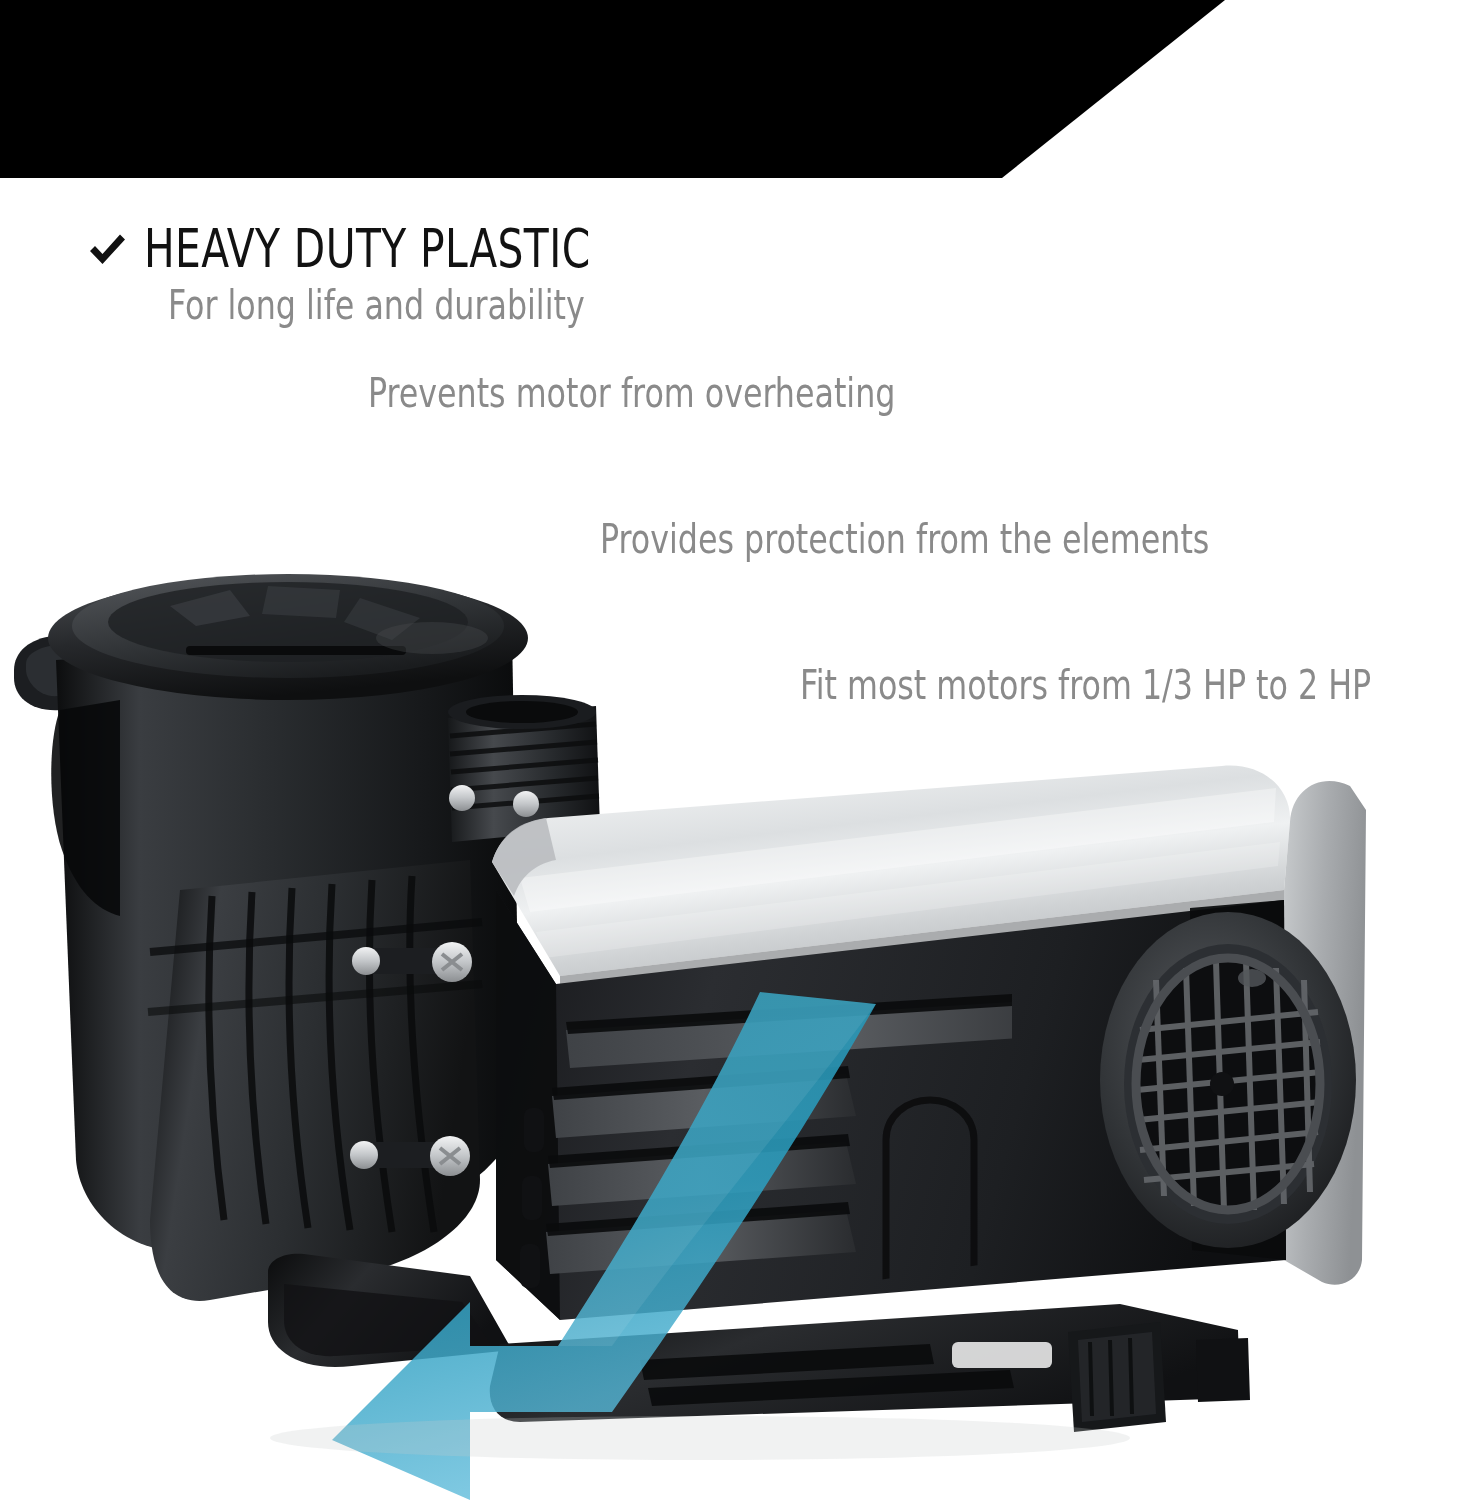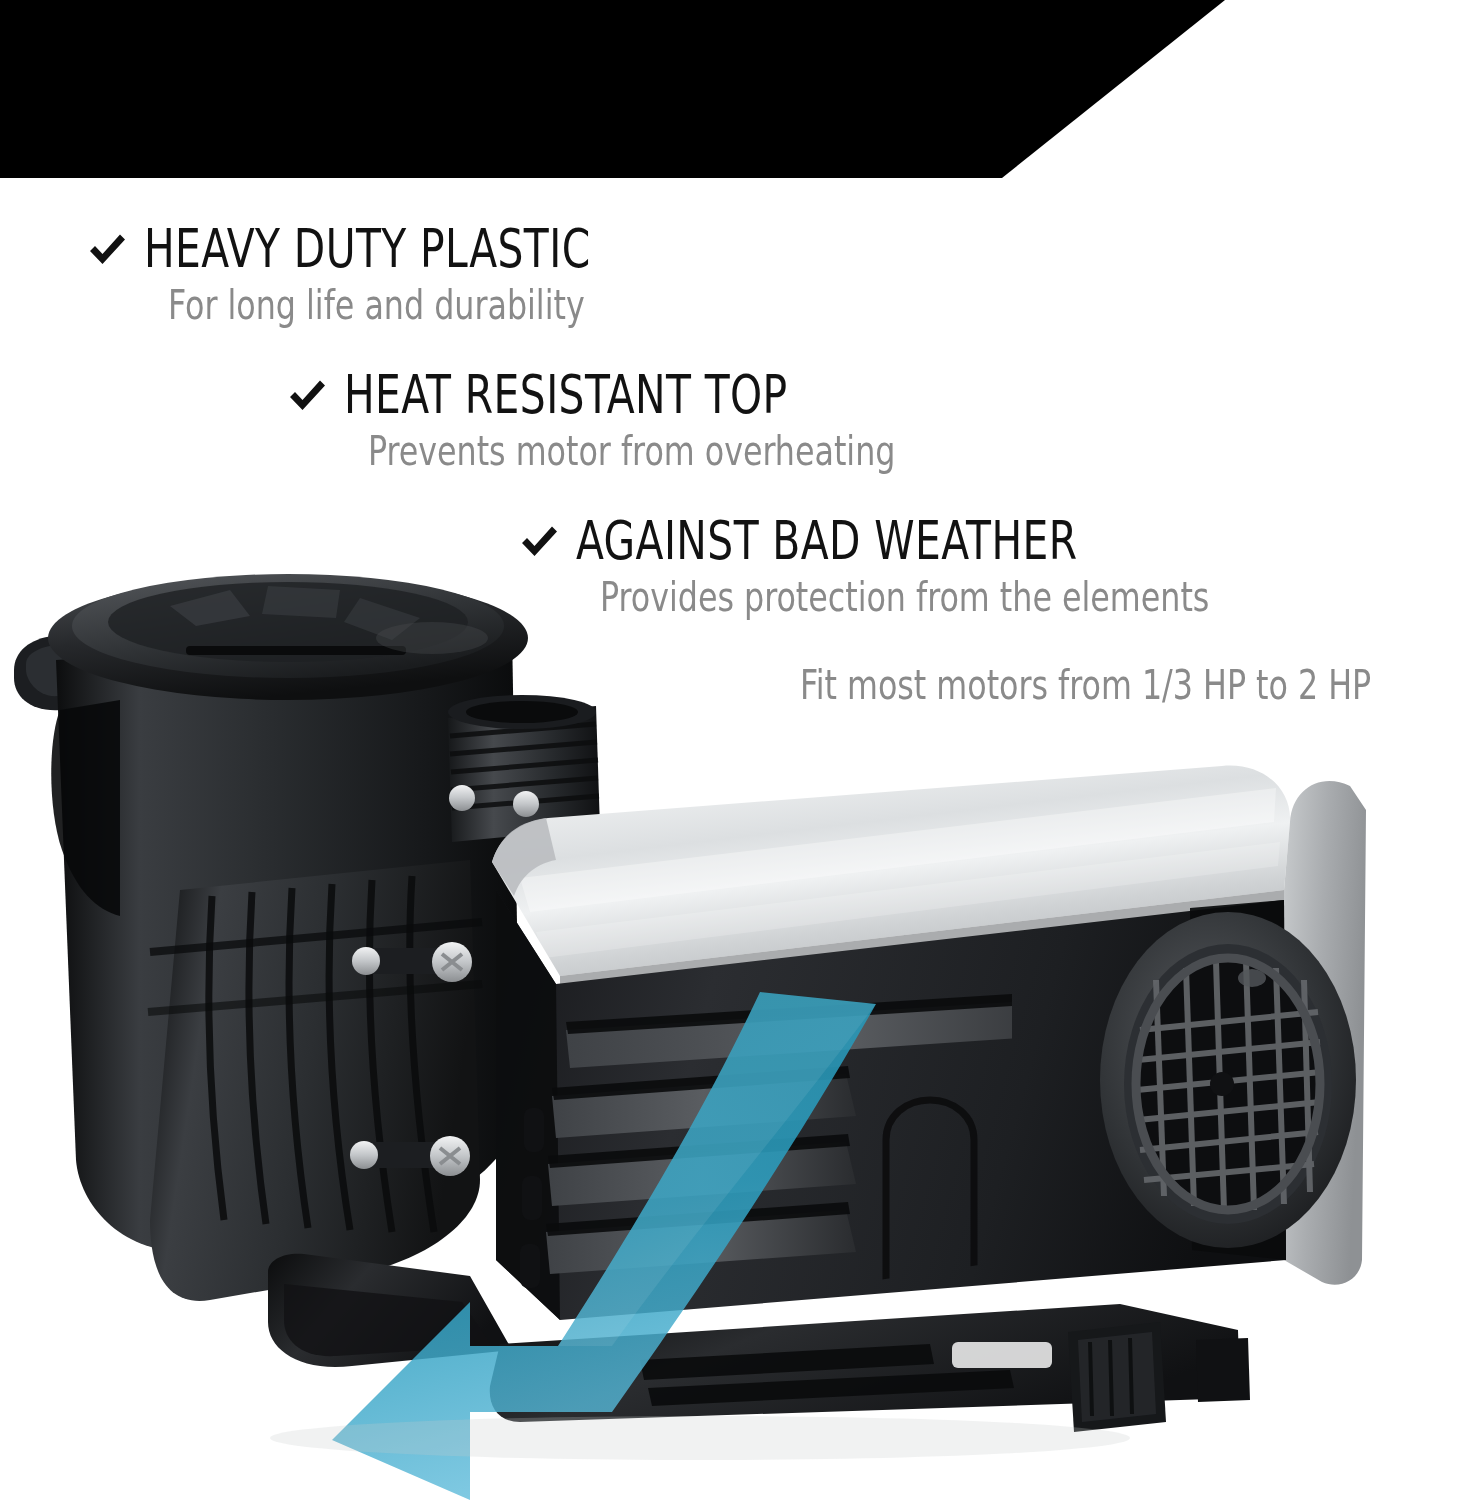--- a/index.html
+++ b/index.html
@@ -131,40 +131,24 @@
           <svg viewBox="0 0 46 46" xmlns="http://www.w3.org/2000/svg">
             <path d="M6 23 L11 18 L18.5 26 L36 6.5 L41 11.5 L18.5 36 Z" fill="#111111"></path>
           </svg>
         </span>
         <span class="feature-title">HEAVY DUTY PLASTIC</span>
       </div>
       <div class="feature-sub">For long life and durability</div>
     </div>
 
     <div class="feature" id="feature-1">
-      <div class="feature-head">
-        <span class="check-icon">
-          <svg viewBox="0 0 46 46" xmlns="http://www.w3.org/2000/svg">
-            <path d="M6 23 L11 18 L18.5 26 L36 6.5 L41 11.5 L18.5 36 Z" fill="#111111"></path>
-          </svg>
-        </span>
-        <span class="feature-title">HEAT RESISTANT TOP</span>
-      </div>
       <div class="feature-sub">Prevents motor from overheating</div>
     </div>
 
     <div class="feature" id="feature-2">
-      <div class="feature-head">
-        <span class="check-icon">
-          <svg viewBox="0 0 46 46" xmlns="http://www.w3.org/2000/svg">
-            <path d="M6 23 L11 18 L18.5 26 L36 6.5 L41 11.5 L18.5 36 Z" fill="#111111"></path>
-          </svg>
-        </span>
-        <span class="feature-title">AGAINST BAD WEATHER</span>
-      </div>
       <div class="feature-sub">Provides protection from the elements</div>
     </div>
 
     <div class="feature" id="feature-3">
       <div class="feature-sub">Fit most motors from 1/3 HP to 2 HP</div>
     </div>
 
   </div>
 
   <div id="product-photo">

